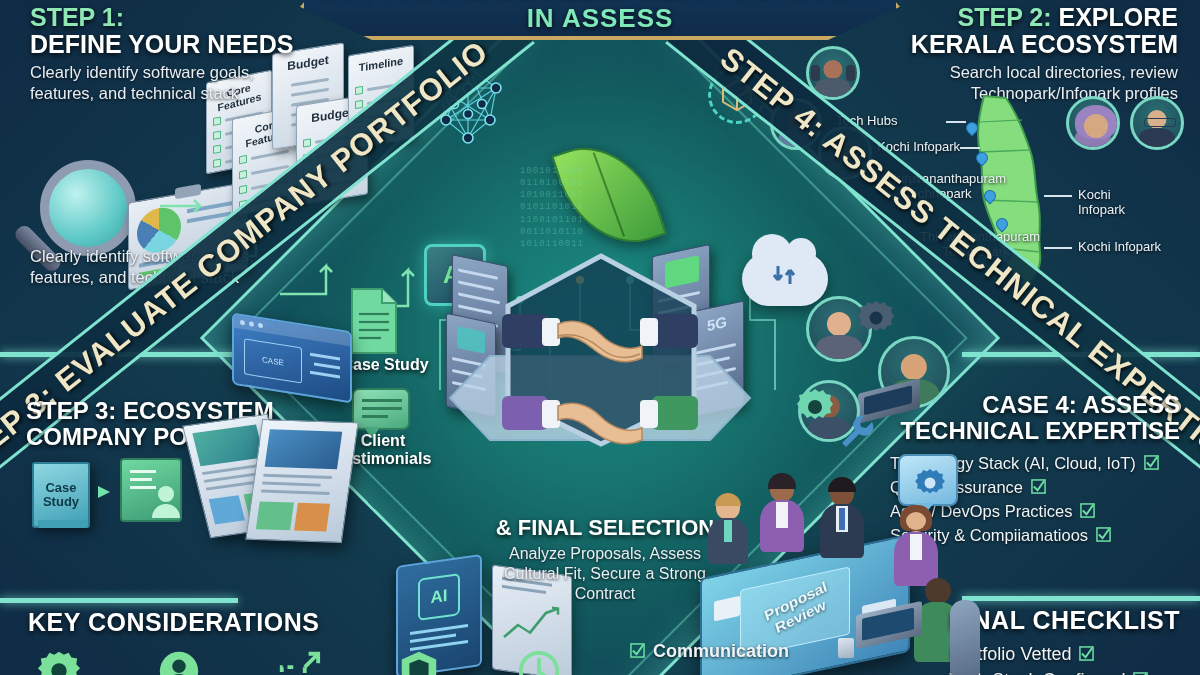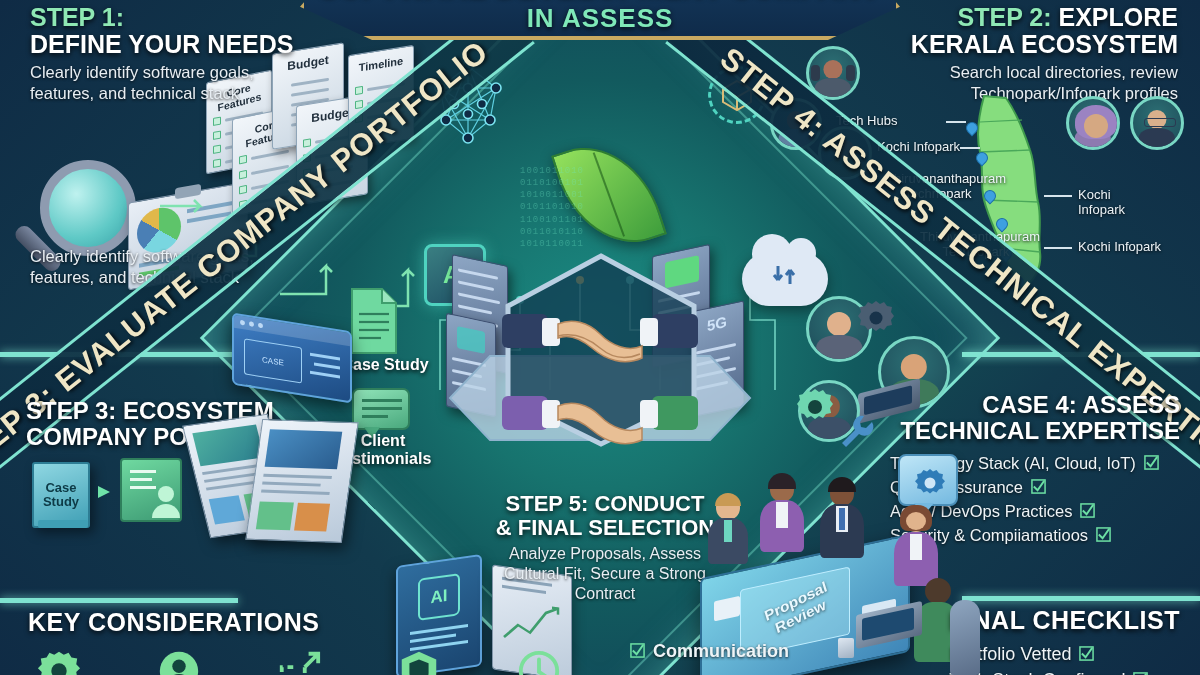--- a/index.html
+++ b/index.html
@@ -683,21 +683,21 @@
 
   <div class="speech ill" style="left:898px; top:454px; width:60px; height:52px;">
     <svg style="position:absolute;left:14px;top:11px;" width="32" height="32" viewBox="0 0 32 32">
       <path d="M16 2 l3 2.5 3.5-1.5 2.5 3.2 4 1 -0.8 4 2.8 3 -2.8 3 0.8 4 -4 1 -2.5 3.2 -3.5-1.5 -3 2.5 -3-2.5 -3.5 1.5 -2.5-3.2 -4-1 0.8-4 -2.8-3 2.8-3 -0.8-4 4-1 2.5-3.2 3.5 1.5Z" fill="#2f7cb8"></path>
         <circle cx="16" cy="16" r="5.5" fill="#cfe6f7"></circle>
     </svg>
   </div>
 
   <div id="step5">
     <div class="step-head">
-      <span>STEP 5: CONDUCT</span><br>
+      <br>
       <span>&amp; FINAL SELECTION</span>
     </div>
     <div class="step-body">Analyze Proposals, Assess Cultural Fit, Secure a Strong Contract</div>
   </div>
 
   <div class="tbl ill" style="left:700px; top:556px; width:210px; height:118px;
        transform:skewY(-12deg); border-radius:6px;">
     <div style="position:absolute;left:38px;top:18px;width:110px;height:68px;
                 background:rgba(190,245,255,.35);border:1px solid #bfeeff;border-radius:4px;"></div>
     <div style="position:absolute;left:44px;top:32px;width:104px;text-align:center;font-size:15px;

